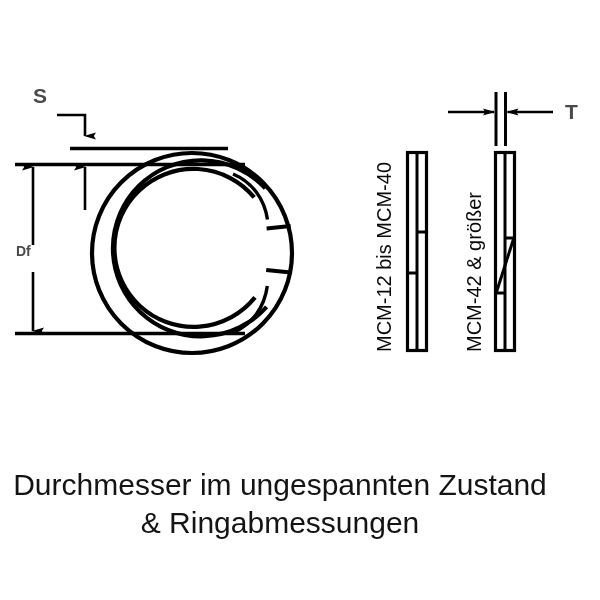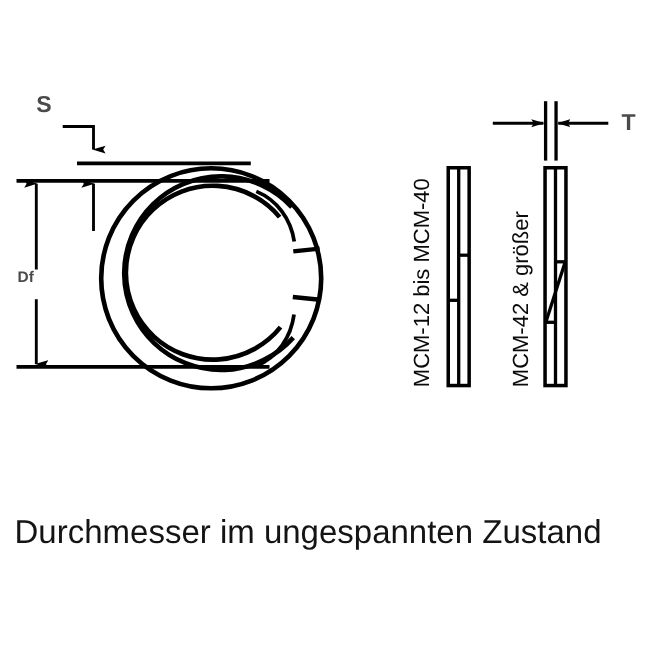--- a/index.html
+++ b/index.html
@@ -180,15 +180,16 @@
   <span class="dim-label" id="label-Df">Df</span>
 
   <span class="dim-label" id="label-T">T</span>
 
   <span class="profile-label" id="label-mcm-12">MCM-12 bis MCM-40</span>
 
   <span class="profile-label" id="label-mcm-42">MCM-42 &amp; größer</span>
 
   <div class="caption-block">
     <span class="caption-line">Durchmesser im ungespannten Zustand</span>
+    <span class="caption-line">&amp; Ringabmessungen</span>
   </div>
 
 </div>
 
 </body></html>

